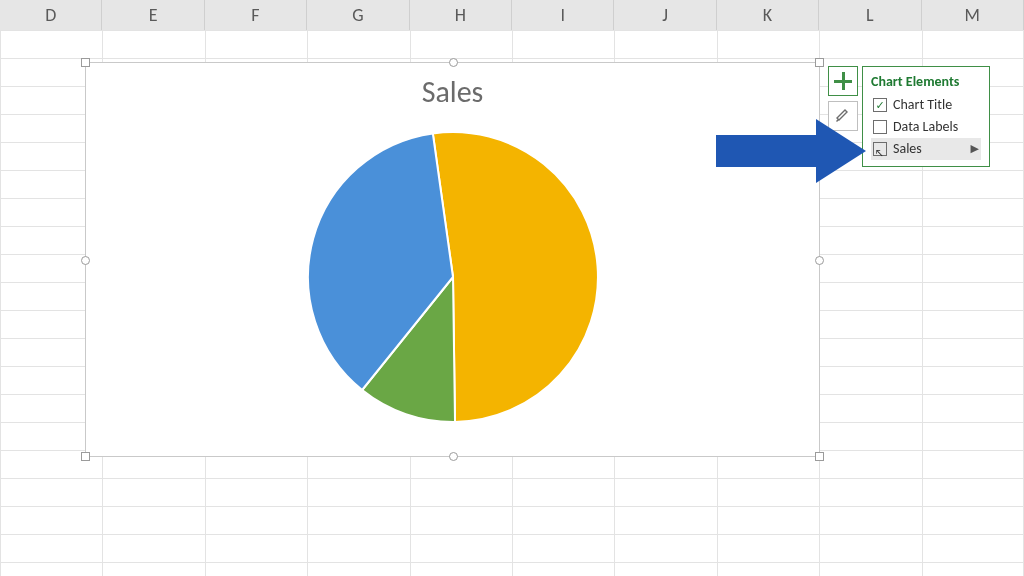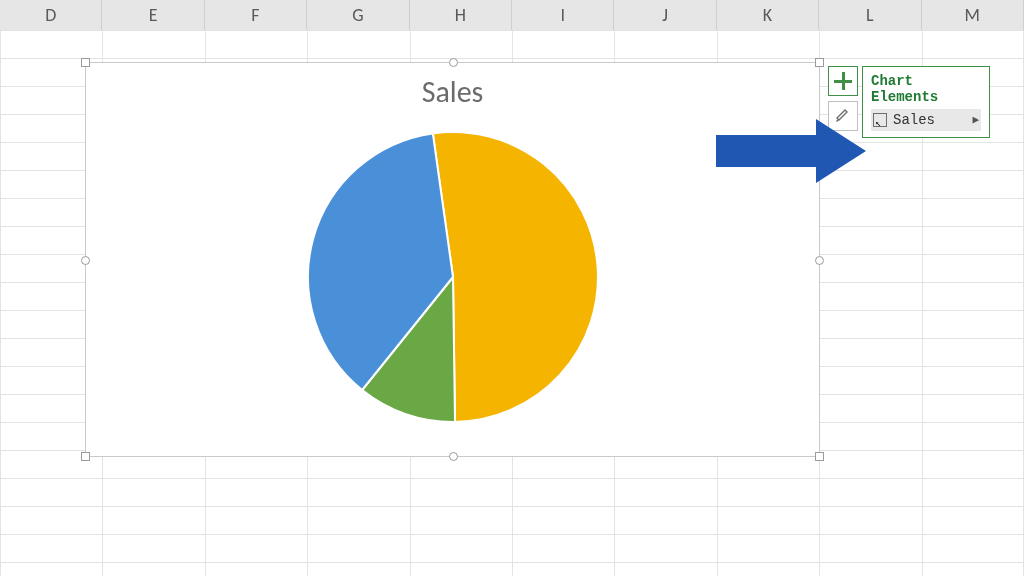--- a/index.html
+++ b/index.html
@@ -250,24 +250,32 @@
 </div>
 <div class="side-btn" style="left:828px; top:101px;">
   <span>
     <svg class="brush-svg" viewBox="0 0 20 20">
       <path d="M4 14 L12 6 L14 8 L6 16 Z" fill="none" stroke="#6d6d6d" stroke-width="1.4"></path>
       <path d="M3 17 L5 15 L6 16 L4 18 Z" fill="#6d6d6d"></path>
     </svg>
   </span>
 </div>
 
-<div class="ce-popup" style="left:862px; top:66px;font-family:Liberation Mono, monospace;">
+<div class="ce-popup" style="left:862px; top:66px;">
   <div class="ce-title">Chart Elements</div>
 
-
+  <div class="ce-item">
+    <span class="cb checked"></span>
+    <span>Chart Title</span>
+  </div>
+
+  <div class="ce-item">
+    <span class="cb"></span>
+    <span>Data Labels</span>
+  </div>
 
   <div class="ce-item hover">
     <span class="cb" style="position:relative;">
       <span style="position:absolute; left:1px; top:1px; font-size:10px; color:#222;">↖</span>
     </span>
     <span>Sales</span>
     <span class="submenu-arrow">▶</span>
   </div>
 </div>
 

